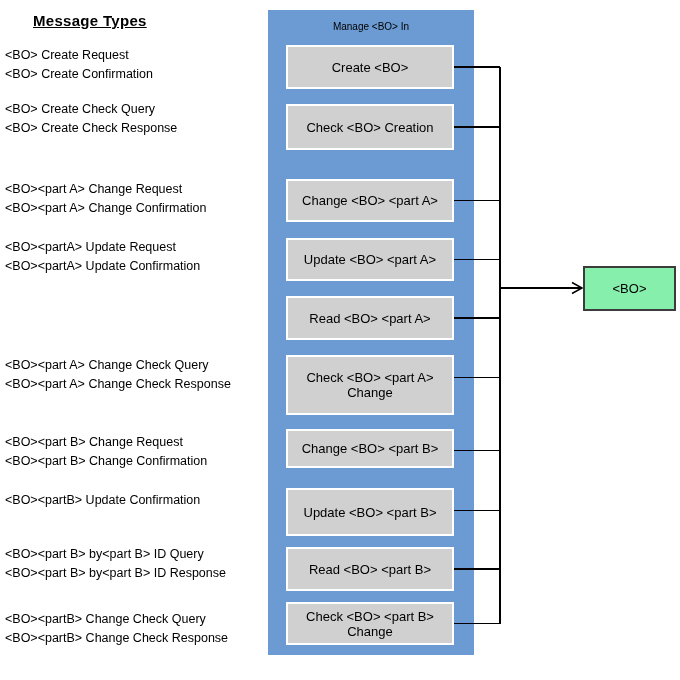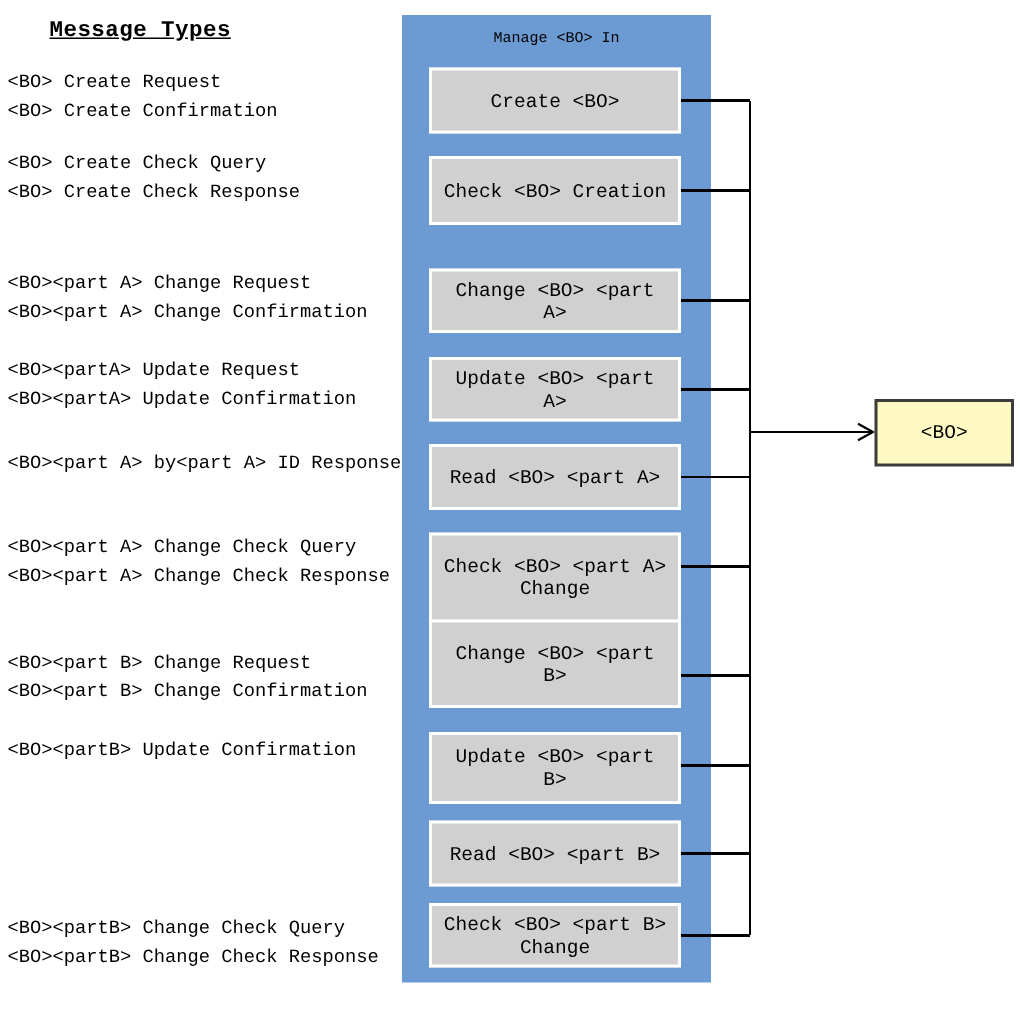--- a/index.html
+++ b/index.html
@@ -1,18 +1,18 @@
 <!DOCTYPE html>
 <html><head>
 <meta charset="utf-8">
 <style>
   html,body{margin:0;padding:0;background:#fff;}
   .page{
     position:relative;width:680px;height:680px;background:#ffffff;
-    font-family:Liberation Mono, monospace;color:#000;overflow:hidden;
+    font-family:Liberation Sans, sans-serif;color:#000;overflow:hidden;
   }
   .heading{
     position:absolute;left:33px;top:12px;
     font-size:15px;font-weight:bold;text-decoration:underline;letter-spacing:.3px;
     white-space:nowrap;
   }
   .mt-group{
     position:absolute;left:5px;font-size:12.5px;line-height:19px;white-space:nowrap;
   }
   .manage-panel{
@@ -24,21 +24,21 @@
     font-size:10px;white-space:nowrap;
   }
   .op-box{
     position:absolute;left:18px;width:168px;box-sizing:border-box;
     background:#d0d0d0;border:2px solid #ffffff;
     display:flex;align-items:center;justify-content:center;
     text-align:center;font-size:13px;line-height:15px;padding:0 6px;
   }
   .bo-box{
     position:absolute;left:583px;top:266px;width:93px;height:45px;box-sizing:border-box;
-    background:#fef9c3;border:2px solid #3c3c3c;
+    background:#86efac;border:2px solid #3c3c3c;
     display:flex;align-items:center;justify-content:center;font-size:13px;
   }
   .connectors{
     position:absolute;left:0;top:0;width:680px;height:680px;pointer-events:none;
   }
 </style>
 </head>
 <body>
 
 <div class="page">
@@ -55,47 +55,50 @@
   </div>
   <div class="mt-group" style="top:180px">
     <div>&lt;BO&gt;&lt;part A&gt; Change Request</div>
     <div>&lt;BO&gt;&lt;part A&gt; Change Confirmation</div>
   </div>
   <div class="mt-group" style="top:238px">
     <div>&lt;BO&gt;&lt;partA&gt; Update Request</div>
     <div>&lt;BO&gt;&lt;partA&gt; Update Confirmation</div>
   </div>
   <div class="mt-group" style="top:300px">
-    <div>&lt;BO&gt;&lt;part A&gt; by&lt;part A&gt; ID Response</div>
   </div>
   <div class="mt-group" style="top:356px">
     <div>&lt;BO&gt;&lt;part A&gt; Change Check Query</div>
     <div>&lt;BO&gt;&lt;part A&gt; Change Check Response</div>
   </div>
   <div class="mt-group" style="top:433px">
     <div>&lt;BO&gt;&lt;part B&gt; Change Request</div>
     <div>&lt;BO&gt;&lt;part B&gt; Change Confirmation</div>
   </div>
   <div class="mt-group" style="top:491px">
     <div>&lt;BO&gt;&lt;partB&gt; Update Confirmation</div>
+  </div>
+  <div class="mt-group" style="top:545px">
+    <div>&lt;BO&gt;&lt;part B&gt; by&lt;part B&gt; ID Query</div>
+    <div>&lt;BO&gt;&lt;part B&gt; by&lt;part B&gt; ID Response</div>
   </div>
   <div class="mt-group" style="top:610px">
     <div>&lt;BO&gt;&lt;partB&gt; Change Check Query</div>
     <div>&lt;BO&gt;&lt;partB&gt; Change Check Response</div>
   </div>
 
   <div class="manage-panel">
     <div class="panel-title">Manage &lt;BO&gt; In</div>
     <div class="op-box" style="top:35px;height:44px">Create &lt;BO&gt;</div>
     <div class="op-box" style="top:94px;height:46px">Check &lt;BO&gt; Creation</div>
     <div class="op-box" style="top:169px;height:43px">Change &lt;BO&gt; &lt;part A&gt;</div>
     <div class="op-box" style="top:228px;height:43px">Update &lt;BO&gt; &lt;part A&gt;</div>
     <div class="op-box" style="top:286px;height:44px">Read &lt;BO&gt; &lt;part A&gt;</div>
     <div class="op-box" style="top:345px;height:60px">Check &lt;BO&gt; &lt;part A&gt; Change</div>
-    <div class="op-box" style="top:403px;height:59px">Change &lt;BO&gt; &lt;part B&gt;</div>
+    <div class="op-box" style="top:419px;height:39px">Change &lt;BO&gt; &lt;part B&gt;</div>
     <div class="op-box" style="top:478px;height:48px">Update &lt;BO&gt; &lt;part B&gt;</div>
     <div class="op-box" style="top:537px;height:44px">Read &lt;BO&gt; &lt;part B&gt;</div>
     <div class="op-box" style="top:592px;height:43px">Check &lt;BO&gt; &lt;part B&gt; Change</div>
   </div>
 
   <svg class="connectors" viewBox="0 0 680 680" xmlns="http://www.w3.org/2000/svg">
     <g stroke="#000000" stroke-width="1.8" fill="none" shape-rendering="crispEdges">
       <line x1="454" y1="67" x2="500" y2="67"></line>
       <line x1="454" y1="127" x2="500" y2="127"></line>
       <line x1="454" y1="200.5" x2="500" y2="200.5"></line>

